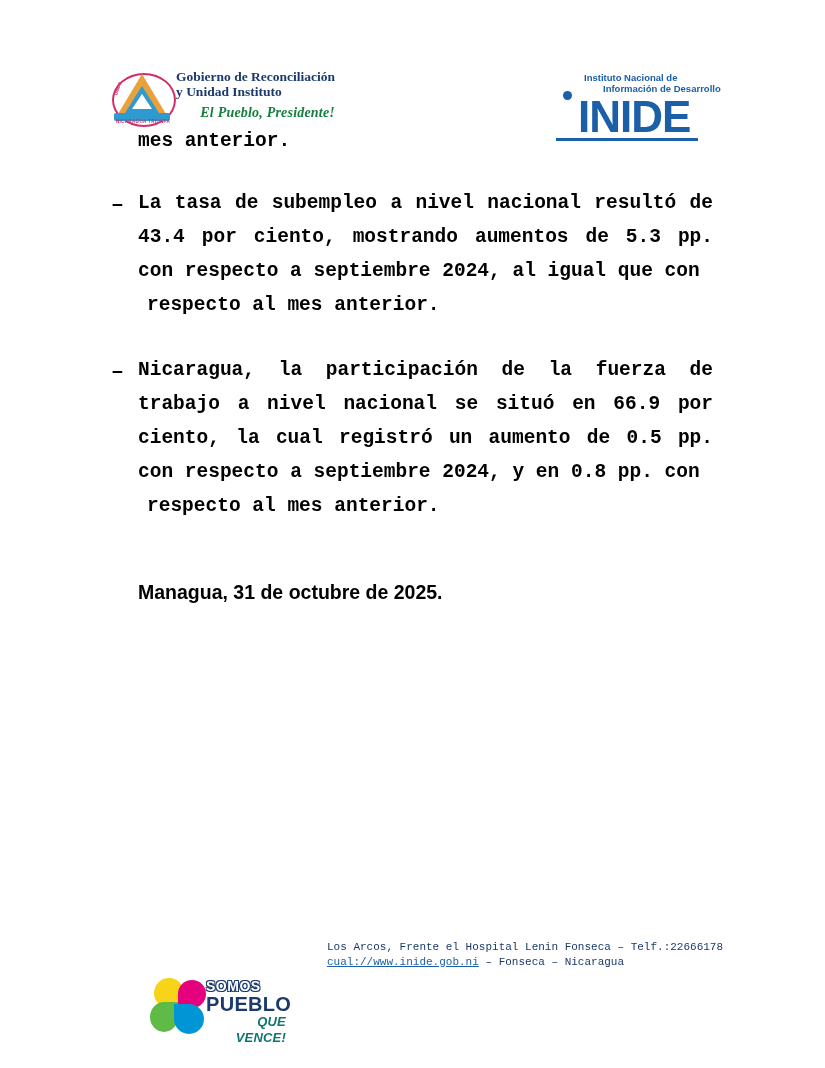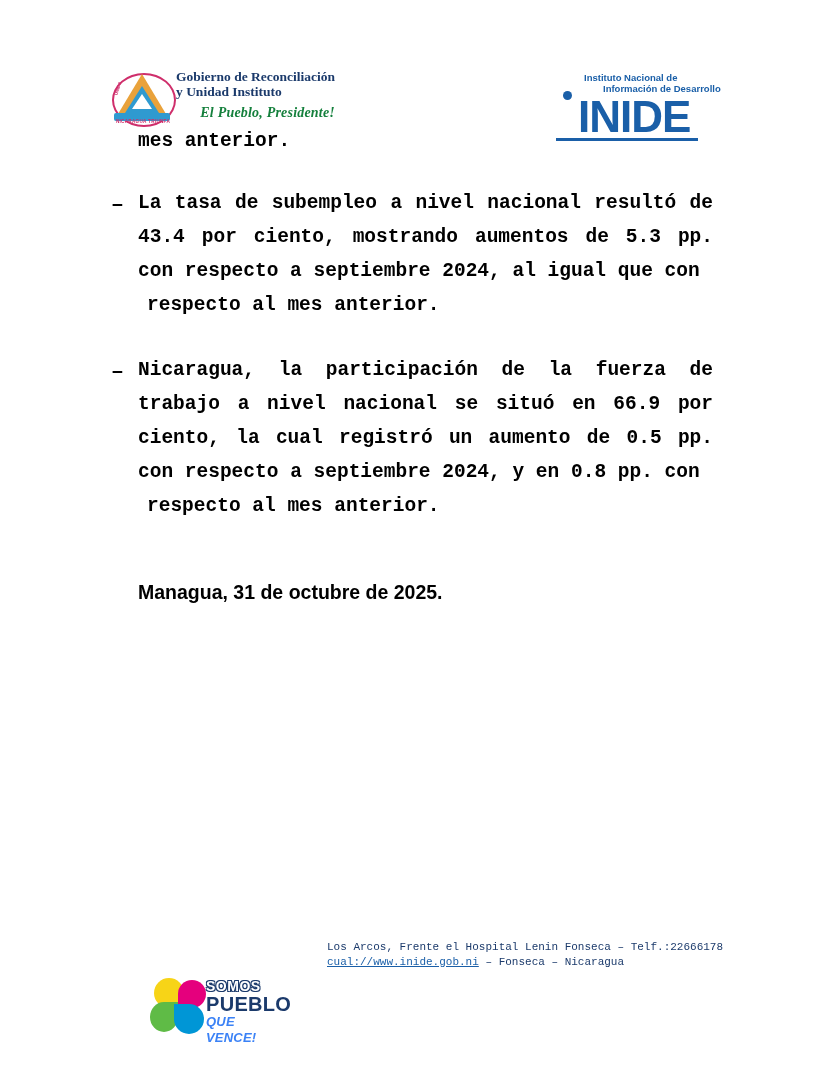--- a/index.html
+++ b/index.html
@@ -323,23 +323,24 @@
     font-size: 20px;
     color: #1b3a6b;
     line-height: 20px;
     letter-spacing: .3px;
   }
   .somos-3 {
     font-family: "Liberation Sans", sans-serif;
     font-weight: bold;
     font-style: italic;
     font-size: 13px;
-    color: #3b82f6;
+    color: #0f766e;
     line-height: 16px;
     letter-spacing: .2px;
+    text-align: right;
   }
 
   .footer-text {
     position: absolute;
     left: 327px;
     top: 14px;
     width: 450px;
   }
   .f-slogan {
     font-family: "Liberation Mono", monospace;

